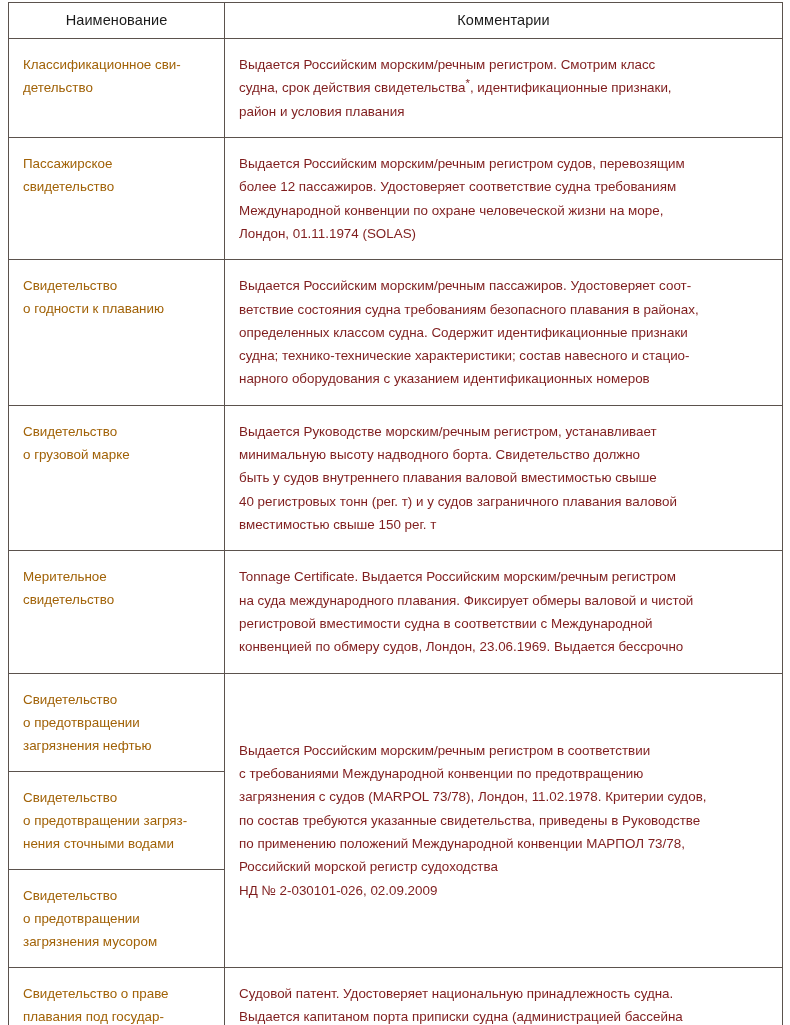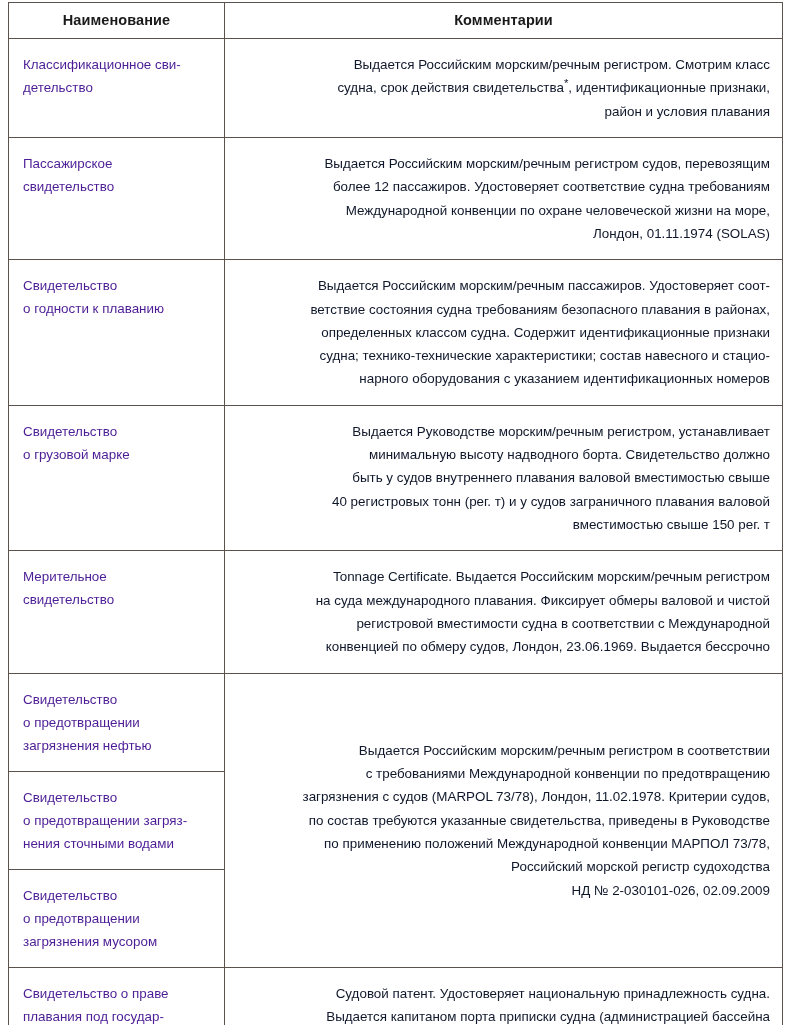--- a/index.html
+++ b/index.html
@@ -32,40 +32,39 @@
 
   table.doc-table th,
   table.doc-table td {
     border: 1px solid #5b524d;
     vertical-align: top;
     background: #ffffff;
   }
 
   thead th {
     text-align: center;
-    font-weight: bold;
+    font-weight: normal;
     font-size: 14.5px;
     letter-spacing: 0.1px;
     padding: 9px 6px 10px 6px;
     vertical-align: middle;
     color: #1a1a1a;
   }
 
   td.name-cell {
     padding: 14px 10px 14px 14px;
     font-size: 13.4px;
     line-height: 1.72;
-    color: #4c1d95;
+    color: #a16207;
   }
   td.comment-cell {
     padding: 14px 12px 14px 14px;
     font-size: 13.4px;
     line-height: 1.74;
-    color: #0f172a;
-    text-align: right;
+    color: #7f1d1d;
   }
   td.comment-cell.middle {
     vertical-align: middle;
   }
 
   .line { display: block; white-space: nowrap; }
   sup.star {
     font-size: 0.85em;
     vertical-align: super;
     line-height: 0;

